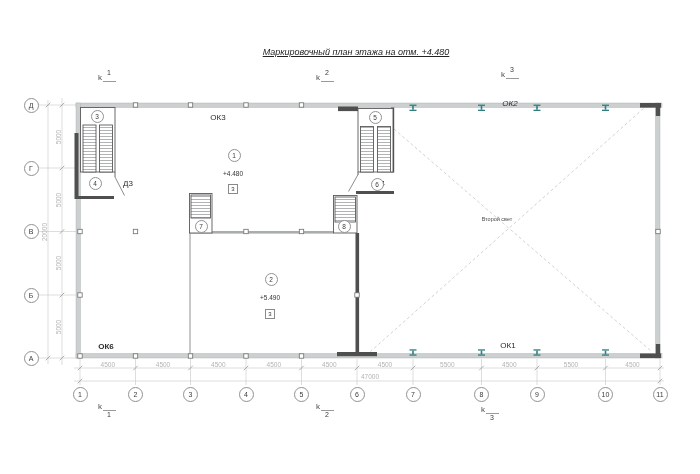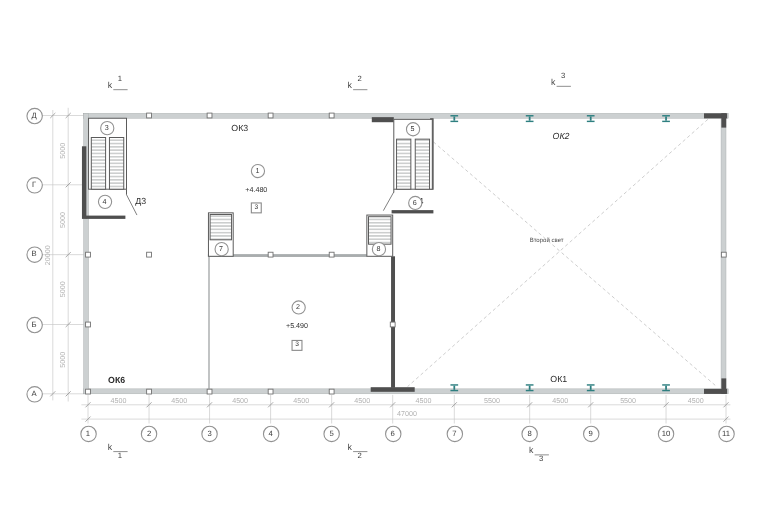--- a/index.html
+++ b/index.html
@@ -173,20 +173,21 @@
           <rect x="533.5" y="354.4" width="7" height="1.3"></rect>
         </g>
       <g>
           <rect x="602" y="349.3" width="7" height="1.3"></rect>
           <rect x="604.7" y="350.6" width="1.6" height="3.8"></rect>
           <rect x="602" y="354.4" width="7" height="1.3"></rect>
         </g>
     </g>
   </svg>
 
+  <div class="title">Маркировочный план этажа на отм. +4.480</div>
 
   <div class="bubble b15" style="left:23.5px;top:97.5px;">Д</div>
   <div class="bubble b15" style="left:23.5px;top:160.5px;">Г</div>
   <div class="bubble b15" style="left:23.5px;top:224px;">В</div>
   <div class="bubble b15" style="left:23.5px;top:287.5px;">Б</div>
   <div class="bubble b15" style="left:23.5px;top:350.5px;">А</div>
 
   <div class="bubble b15" style="left:72.5px;top:386.5px;">1</div>
   <div class="bubble b15" style="left:128px;top:386.5px;">2</div>
   <div class="bubble b15" style="left:183px;top:386.5px;">3</div>
@@ -211,21 +212,21 @@
   <span class="dim" style="left:632.5px;top:360.8px;">4500</span>
   <span class="dim" style="left:370px;top:373.2px;">47000</span>
 
   <span class="dimv" style="left:57.5px;top:136.5px;">5000</span>
   <span class="dimv" style="left:57.5px;top:199.8px;">5000</span>
   <span class="dimv" style="left:57.5px;top:263.3px;">5000</span>
   <span class="dimv" style="left:57.5px;top:326.5px;">5000</span>
   <span class="dimv" style="left:43.5px;top:231.5px;">20000</span>
 
   <span class="lbl" style="left:218px;top:117px;">ОК3</span>
-  <span class="lbl" style="left:510px;top:124px;font-style:italic;">ОК2</span>
+  <span class="lbl" style="left:510px;top:103px;font-style:italic;">ОК2</span>
   <span class="lbl" style="left:508px;top:345px;">ОК1</span>
   <span class="lbl" style="left:106px;top:346px;font-weight:bold;">ОК6</span>
 
   <span class="lbl" style="left:128px;top:183px;">Д3</span>
   <span class="lbl" style="left:343px;top:183px;margin-left:37px;">Д4</span>
 
   <div class="bubble b13" style="left:227.5px;top:148.5px;">1</div>
   <span class="elev" style="left:233px;top:173px;">+4.480</span>
   <div class="mark-box" style="left:233px;top:188.5px;">3</div>
 

